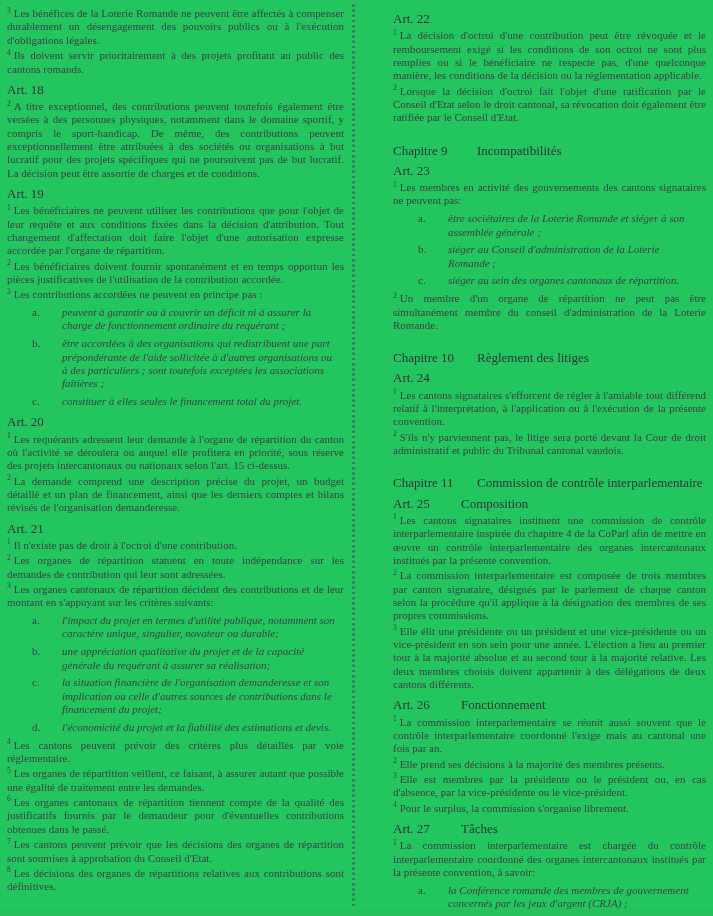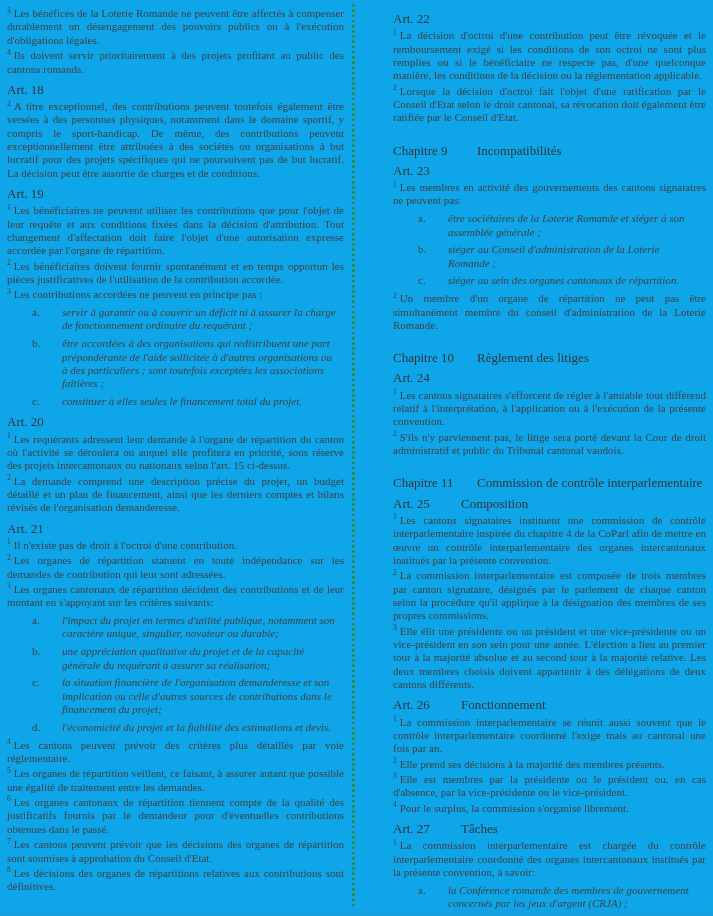--- a/index.html
+++ b/index.html
@@ -4,21 +4,21 @@
 <style>
   html, body {
     margin: 0;
     padding: 0;
     background: #ffffff;
   }
   .page {
     position: relative;
     width: 713px;
     height: 916px;
-    background: #0ea5e9;
+    background: #22c55e;
     overflow: hidden;
     font-family: "Liberation Serif", "DejaVu Serif", serif;
     color: #3d4247;
   }
   .page::after {
     content: "";
     position: absolute;
     left: 0; right: 0; bottom: 0;
     height: 9px;
     background: linear-gradient(to top, rgba(90,90,80,0.07), rgba(0,0,0,0));
@@ -81,21 +81,21 @@
       <p class="para"><span class="sup">4</span><span class="ptext">Ils doivent servir prioritairement à des projets profitant au public des cantons romands.</span></p>
       <div class="head article"><span class="hlabel alab">Art. 18</span></div>
       <p class="para"><span class="sup">2</span><span class="ptext">A titre exceptionnel, des contributions peuvent toutefois également être versées à des personnes physiques, notamment dans le domaine sportif, y compris le sport-handicap. De même, des contributions peuvent exceptionnellement être attribuées à des sociétés ou organisations à but lucratif pour des projets spécifiques qui ne poursuivent pas de but lucratif. La décision peut être assortie de charges et de conditions.</span></p>
       <div class="head article"><span class="hlabel alab">Art. 19</span></div>
       <p class="para"><span class="sup">1</span><span class="ptext">Les bénéficiaires ne peuvent utiliser les contributions que pour l'objet de leur requête et aux conditions fixées dans la décision d'attribution. Tout changement d'affectation doit faire l'objet d'une autorisation expresse accordée par l'organe de répartition.</span></p>
       <p class="para"><span class="sup">2</span><span class="ptext">Les bénéficiaires doivent fournir spontanément et en temps opportun les pièces justificatives de l'utilisation de la contribution accordée.</span></p>
       <p class="para"><span class="sup">3</span><span class="ptext">Les contributions accordées ne peuvent en principe pas :</span></p>
       <div class="list">
         <div class="li">
           <span class="letter">a.</span>
-          <span class="litext">servir à garantir ou à couvrir un déficit ni à assurer la charge de fonctionnement ordinaire du requérant ;</span>
+          <span class="litext">peuvent à garantir ou à couvrir un déficit ni à assurer la charge de fonctionnement ordinaire du requérant ;</span>
         </div>
         <div class="li">
           <span class="letter">b.</span>
           <span class="litext">être accordées à des organisations qui redistribuent une part prépondérante de l'aide sollicitée à d'autres organisations ou à des particuliers ; sont toutefois exceptées les associations faîtières ;</span>
         </div>
         <div class="li">
           <span class="letter">c.</span>
           <span class="litext">constituer à elles seules le financement total du projet.</span>
         </div>
       </div>

